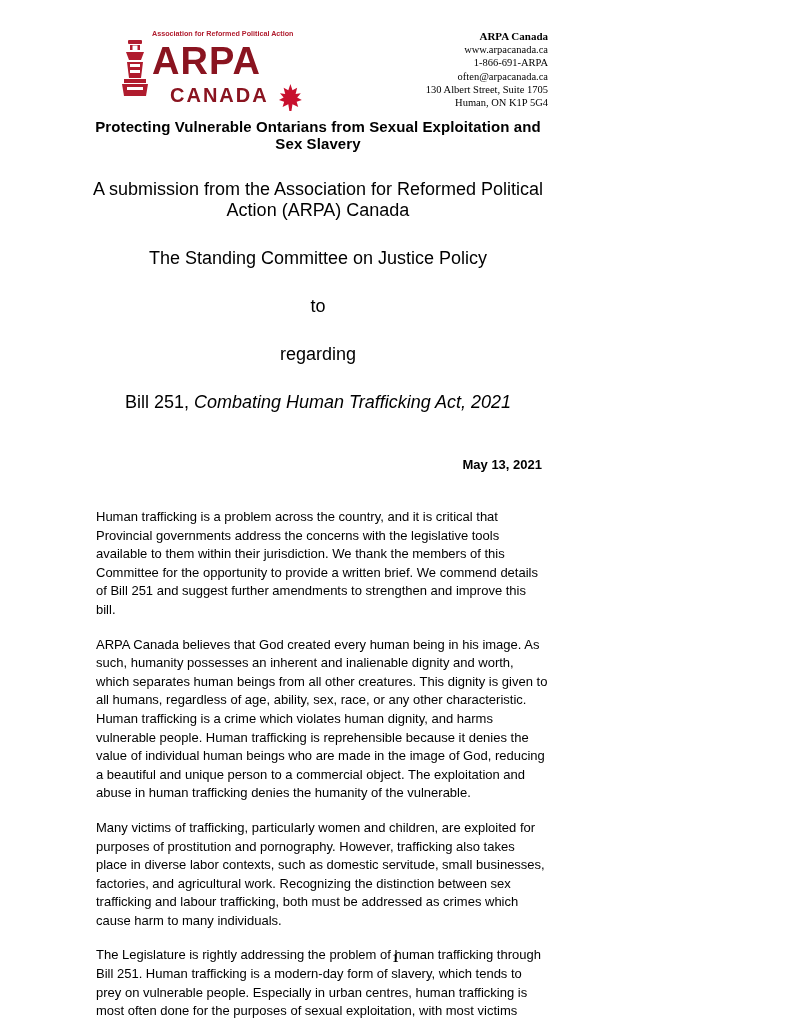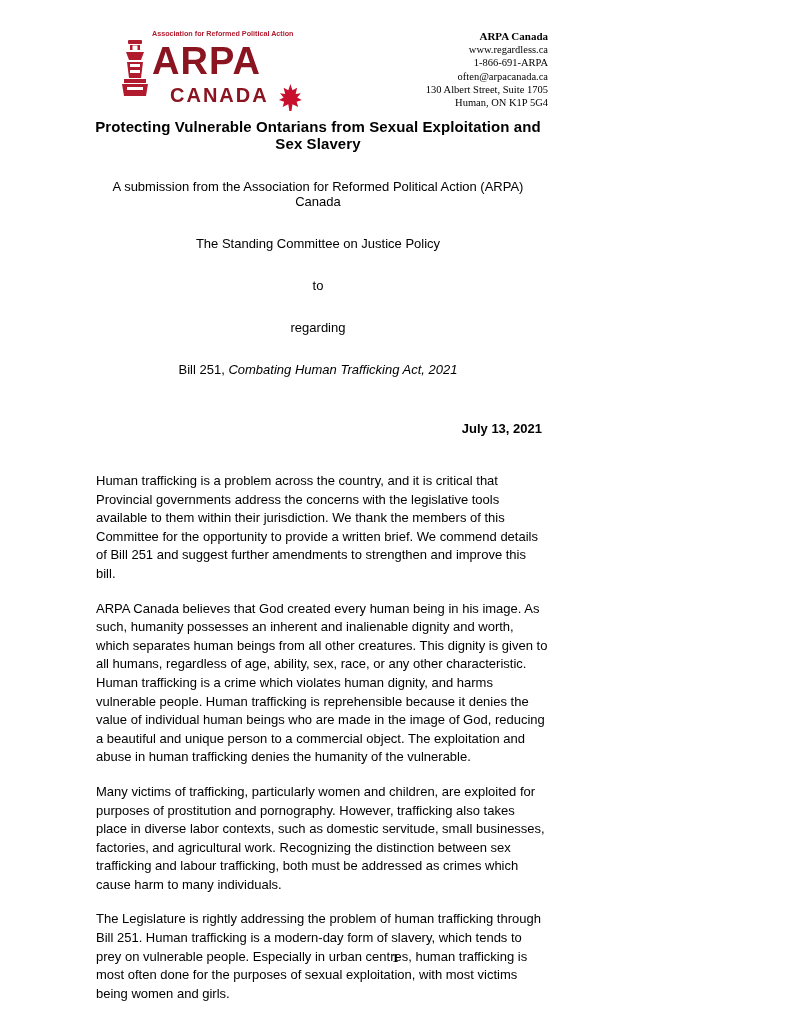--- a/index.html
+++ b/index.html
@@ -54,21 +54,21 @@
 
   
   .title {
     text-align: center;
     font-size: 15px;
     font-weight: bold;
     letter-spacing: 0.1px;
   }
   .subline {
     text-align: center;
-    font-size: 13px;
+    font-size: 18px;
     margin-top: 27px;
   }
   .subline em { font-style: italic; }
 
   .date-line {
     text-align: right;
     font-size: 13px;
     font-weight: bold;
     margin-top: 44px;
     padding-right: 6px;
@@ -137,39 +137,39 @@
         <text x="60" y="76" font-family="Liberation Sans, sans-serif" font-size="20" font-weight="bold" fill="#8a1420" letter-spacing="2">CANADA</text>
 
         <g fill="#c8102e" transform="translate(170,58) scale(0.52)">
           <path d="M20 0 L24 12 L33 7 L30 19 L40 18 L33 26 L42 31 L32 34 L35 44 L24 39 L22 52 L18 52 L16 39 L5 44 L8 34 L-2 31 L7 26 L0 18 L10 19 L7 7 L16 12 Z"></path>
         </g>
       </svg>
     </div>
 
     <div class="contact-block">
       <div class="org">ARPA Canada</div>
-      <div>www.regardless.ca</div>
+      <div>www.arpacanada.ca</div>
       <div>1-866-691-ARPA</div>
       <div>often@arpacanada.ca</div>
       <div>130 Albert Street, Suite 1705</div>
       <div>Human, ON K1P 5G4</div>
     </div>
   </div>
 
   <div class="title">Protecting Vulnerable Ontarians from Sexual Exploitation and Sex Slavery</div>
 
   <div class="subline">A submission from the Association for Reformed Political Action (ARPA) Canada</div>
   <div class="subline">The Standing Committee on Justice Policy</div>
   <div class="subline">to</div>
   <div class="subline">regarding</div>
   <div class="subline">
     <span>Bill 251, </span><em>Combating Human Trafficking Act, 2021</em>
   </div>
 
-  <div class="date-line">July 13, 2021</div>
+  <div class="date-line">May 13, 2021</div>
 
   <div class="body-text indent-para">
     <p>Human trafficking is a problem across the country, and it is critical that Provincial governments address the concerns with the legislative tools available to them within their jurisdiction. We thank the members of this Committee for the opportunity to provide a written brief. We commend details of Bill 251 and suggest further amendments to strengthen and improve this bill.</p>
 
 
     <p>ARPA Canada believes that God created every human being in his image. As such, humanity possesses an inherent and inalienable dignity and worth, which separates human beings from all other creatures. This dignity is given to all humans, regardless of age, ability, sex, race, or any other characteristic. Human trafficking is a crime which violates human dignity, and harms vulnerable people. Human trafficking is reprehensible because it denies the value of individual human beings who are made in the image of God, reducing a beautiful and unique person to a commercial object. The exploitation and abuse in human trafficking denies the humanity of the vulnerable.</p>
     <p>Many victims of trafficking, particularly women and children, are exploited for purposes of prostitution and pornography. However, trafficking also takes place in diverse labor contexts, such as domestic servitude, small businesses, factories, and agricultural work. Recognizing the distinction between sex trafficking and labour trafficking, both must be addressed as crimes which cause harm to many individuals.</p>
     <p>The Legislature is rightly addressing the problem of human trafficking through Bill 251. Human trafficking is a modern-day form of slavery, which tends to prey on vulnerable people. Especially in urban centres, human trafficking is most often done for the purposes of sexual exploitation, with most victims being women and girls.</p>
   </div>
 

